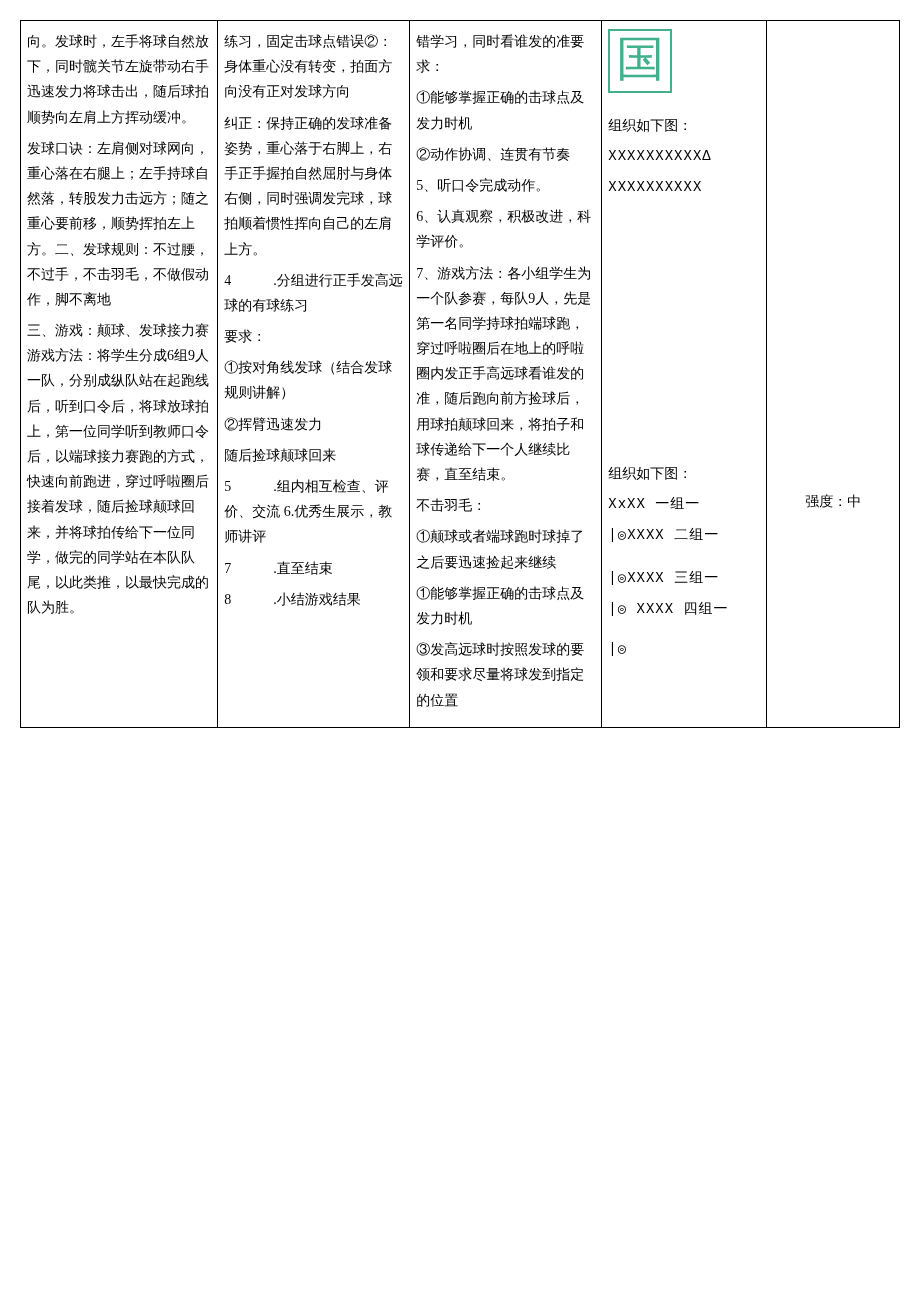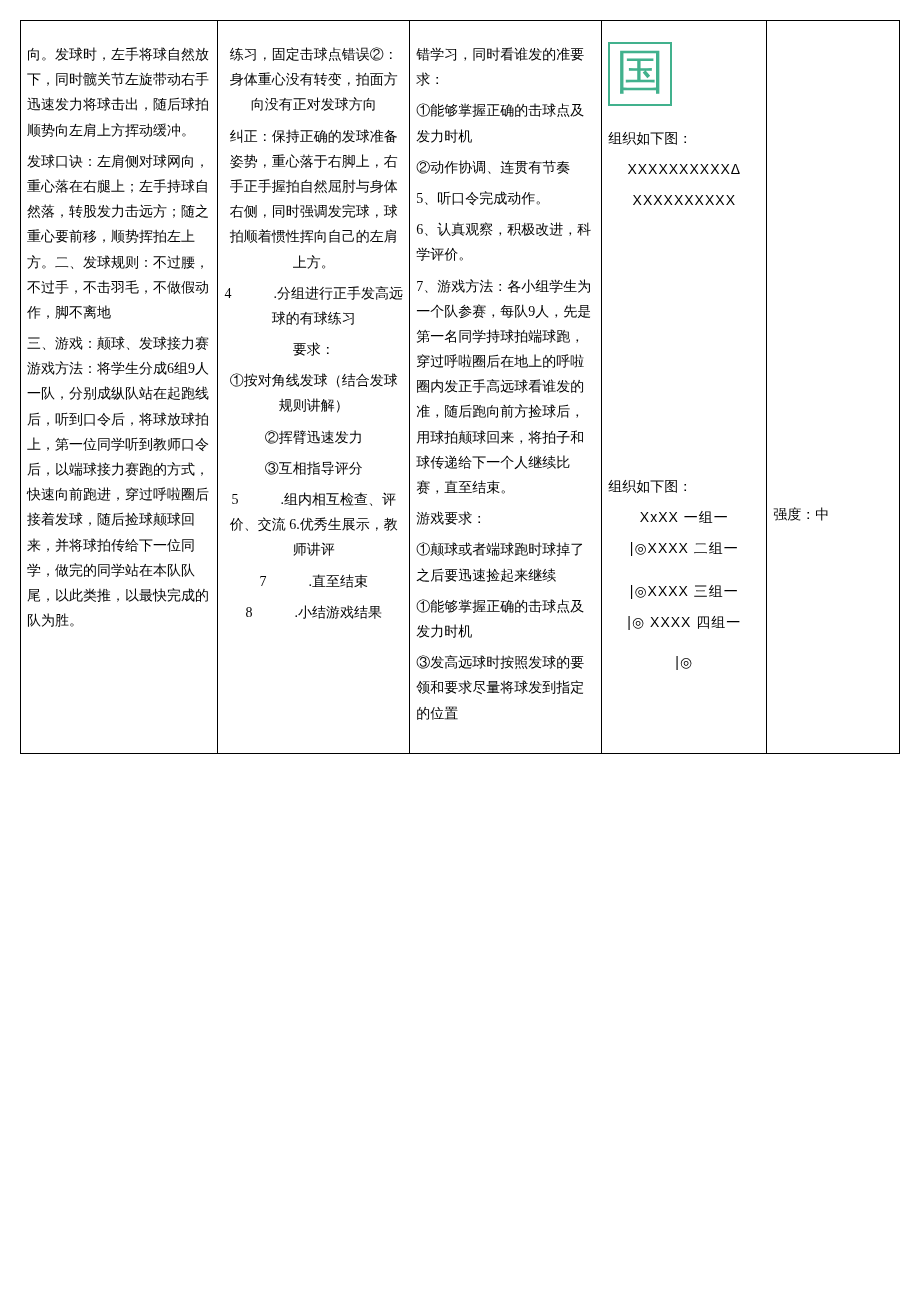--- a/index.html
+++ b/index.html
@@ -16,90 +16,90 @@
     margin: 0 auto;
   }
   table {
     border-collapse: collapse;
     width: 100%;
     table-layout: fixed;
   }
   td {
     border: 1px solid #000;
     vertical-align: top;
-    padding: 21px 6px;
+    padding: 8px 6px;
     word-wrap: break-word;
   }
   .col1 { width: 170px; }
-  .col2 { width: 165px; text-align: center; }
+  .col2 { width: 165px; }
   .col3 { width: 165px; }
   .col4 { width: 140px; }
   .col5 { width: 110px; }
   p { margin: 0 0 6px 0; }
   .guo-box {
     border: 2px solid #41b18d;
     color: #41b18d;
     font-family: "KaiTi", "楷体", serif;
     font-size: 48px;
     width: 60px;
     height: 60px;
     line-height: 56px;
     text-align: center;
     margin: 0 0 10px 0;
   }
   .org-label { margin-top: 20px; }
-  .mono { font-family: Liberation Sans, sans-serif; letter-spacing: 1px; text-align: center; }
+  .mono { font-family: Liberation Mono, monospace; letter-spacing: 1px; }
 </style>
 </head>
 <body>
 
 <div class="page">
 <table>
   <tbody>
         <tr>
     <td class="col1">
       <p>向。发球时，左手将球自然放下，同时髋关节左旋带动右手迅速发力将球击出，随后球拍顺势向左肩上方挥动缓冲。</p>
       <p>发球口诀：左肩侧对球网向，重心落在右腿上；左手持球自然落，转股发力击远方；随之重心要前移，顺势挥拍左上方。二、发球规则：不过腰，不过手，不击羽毛，不做假动作，脚不离地</p>
       <p>三、游戏：颠球、发球接力赛游戏方法：将学生分成6组9人一队，分别成纵队站在起跑线后，听到口令后，将球放球拍上，第一位同学听到教师口令后，以端球接力赛跑的方式，快速向前跑进，穿过呼啦圈后接着发球，随后捡球颠球回来，并将球拍传给下一位同学，做完的同学站在本队队尾，以此类推，以最快完成的队为胜。</p>
     </td>
     <td class="col2">
       <p>练习，固定击球点错误②：身体重心没有转变，拍面方向没有正对发球方向</p>
       <p>纠正：保持正确的发球准备姿势，重心落于右脚上，右手正手握拍自然屈肘与身体右侧，同时强调发完球，球拍顺着惯性挥向自己的左肩上方。</p>
       <p><span>4</span>　　　<span>.分组进行正手发高远球的有球练习</span></p>
       <p>要求：</p>
       <p>①按对角线发球（结合发球规则讲解）</p>
       <p>②挥臂迅速发力</p>
-      <p>③互相指导评分</p>
+      <p>随后捡球颠球回来</p>
       <p><span>5</span>　　　<span>.组内相互检查、评价、交流 6.优秀生展示，教师讲评</span></p>
       <p><span>7</span>　　　<span>.直至结束</span></p>
       <p><span>8</span>　　　<span>.小结游戏结果</span></p>
     </td>
     <td class="col3">
       <p>错学习，同时看谁发的准要求：</p>
       <p>①能够掌握正确的击球点及发力时机</p>
       <p>②动作协调、连贯有节奏</p>
       <p>5、听口令完成动作。</p>
       <p>6、认真观察，积极改进，科学评价。</p>
       <p>7、游戏方法：各小组学生为一个队参赛，每队9人，先是第一名同学持球拍端球跑，穿过呼啦圈后在地上的呼啦圈内发正手高远球看谁发的准，随后跑向前方捡球后，用球拍颠球回来，将拍子和球传递给下一个人继续比赛，直至结束。</p>
-      <p>游戏要求：</p>
+      <p>不击羽毛：</p>
       <p>①颠球或者端球跑时球掉了之后要迅速捡起来继续</p>
       <p>①能够掌握正确的击球点及发力时机</p>
       <p>③发高远球时按照发球的要领和要求尽量将球发到指定的位置</p>
     </td>
     <td class="col4">
       <div class="guo-box">国</div>
       <p class="org-label">组织如下图：</p>
       <p class="mono">XXXXXXXXXXΔ</p>
       <p class="mono">XXXXXXXXXX</p>
       <p class="org-label" style="margin-top:260px;">组织如下图：</p>
       <p class="mono">XxXX 一组一</p>
       <p class="mono" style="margin-top:0;">|◎XXXX 二组一</p>
       <p class="mono" style="margin-top:18px;">|◎XXXX 三组一</p>
       <p class="mono" style="margin-top:6px;">|◎ XXXX 四组一</p>
       <p class="mono" style="margin-top:14px;">|◎</p>
     </td>
     <td class="col5">
-      <p style="margin-top:460px; ">强度：中</p>
+      <p style="margin-top:460px; text-align:center;">强度：中</p>
     </td>
   </tr>
 </tbody>
     </table>
 </div>
 
 </body></html>

